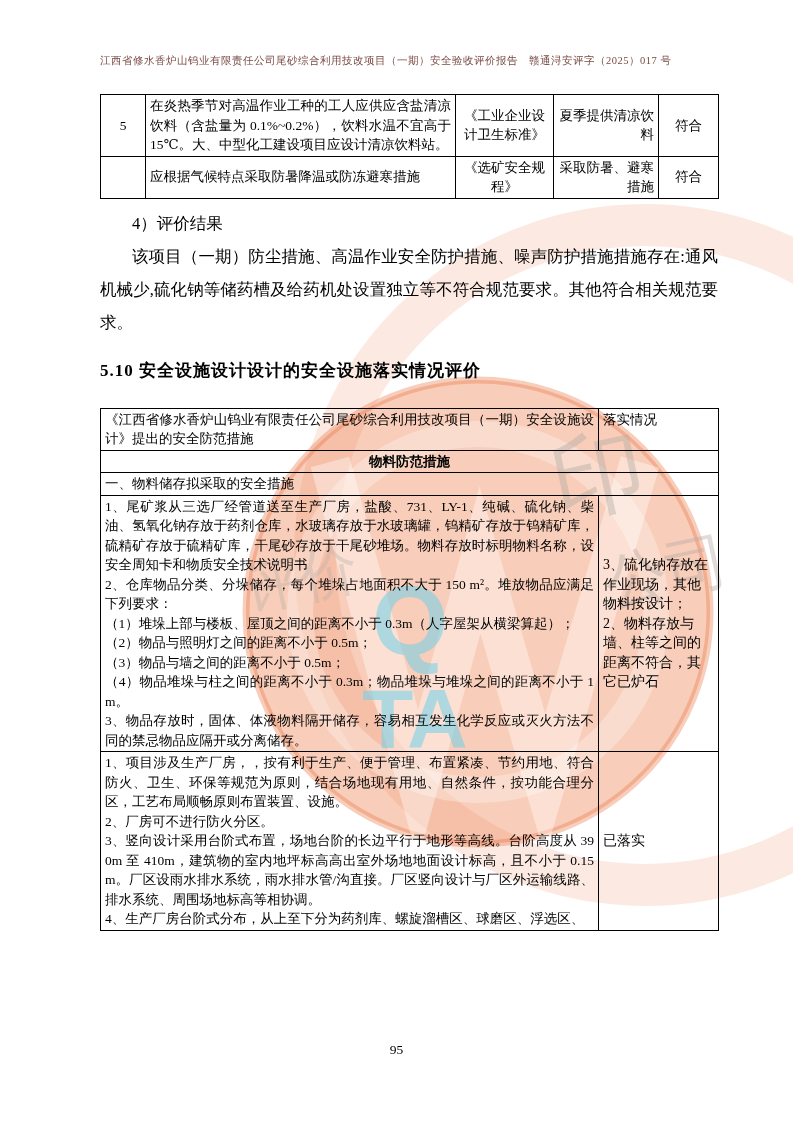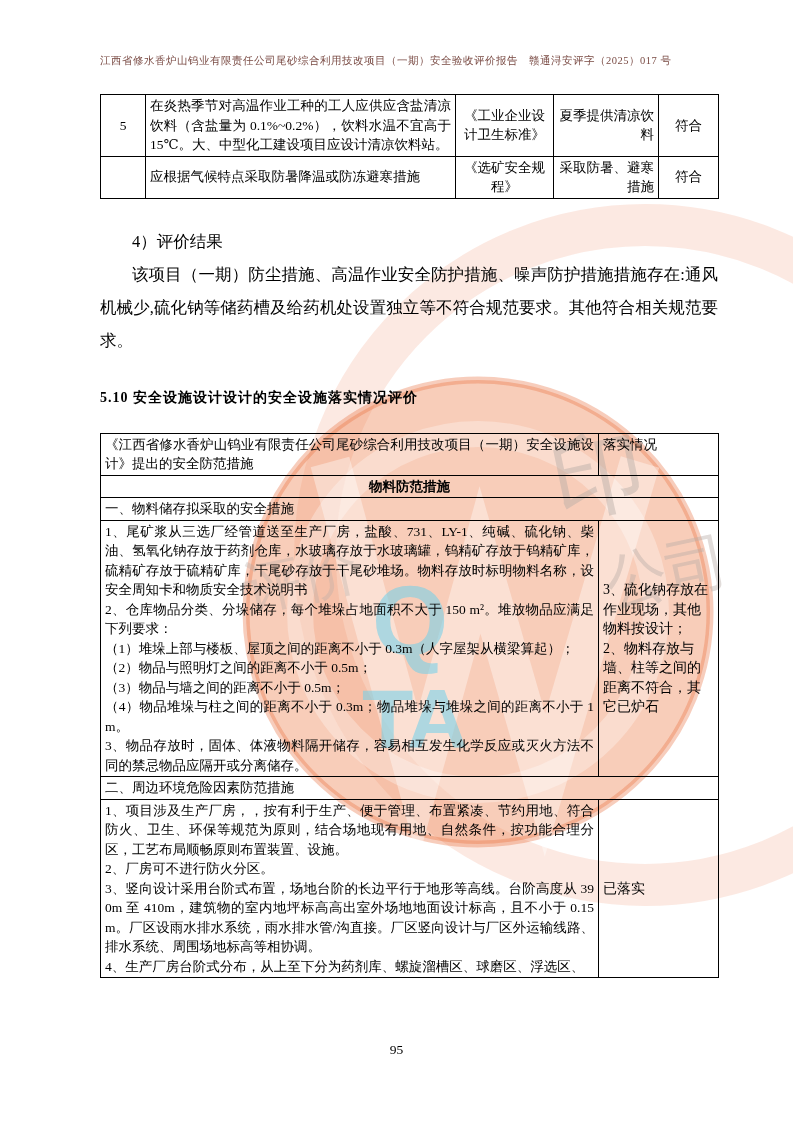--- a/index.html
+++ b/index.html
@@ -13,24 +13,24 @@
   }
   .content{width:618px;margin:0 75px 0 100px;}
   table{border-collapse:collapse;width:618px;table-layout:fixed;}
   td{border:1px solid #000;padding:1px 4px;font-size:13.5px;line-height:19.5px;
      vertical-align:middle;word-break:break-all;}
   .t-top{margin-top:26px;border:1.5px solid #000;}
   .t-top td{text-align:right;}
   .t-top .c-num{text-align:center;}
   .t-top .c-measure{text-align:justify;}
   .t-top .c-basis,.t-top .c-result{text-align:center;}
-  .para-block{font-size:16.5px;line-height:33px;text-align:justify;margin-top:26px;}
+  .para-block{font-size:16.5px;line-height:33px;text-align:justify;margin-top:8px;}
   .para-block .item-title{text-indent:32px;}
   .para-block .para{text-indent:32px;}
-  .sec-heading{font-size:14px;font-weight:bold;margin-top:32px;letter-spacing:1px;}
+  .sec-heading{font-size:17px;font-weight:bold;margin-top:20px;letter-spacing:1px;}
   .tbl-caption{font-size:15px;font-weight:bold;text-align:center;margin-top:14px;letter-spacing:1px;}
   .t-check{margin-top:26px;border:1.5px solid #000;}
   .t-check .c-status-h{font-weight:normal;vertical-align:top;}
   .t-check .c-measure-h{vertical-align:top;text-align:justify;}
   .t-check .c-group{font-weight:bold;text-align:center;}
   .t-check .c-section{font-weight:normal;text-align:left;}
   .t-check .c-body{white-space:pre-line;text-align:justify;vertical-align:top;}
   .t-check .c-status{white-space:pre-line;vertical-align:middle;font-size:14px;}
   .t-check .c-status.top{vertical-align:top;}
   .page-number{
@@ -102,23 +102,20 @@
 2、仓库物品分类、分垛储存，每个堆垛占地面积不大于 150 m²。堆放物品应满足下列要求：
 （1）堆垛上部与楼板、屋顶之间的距离不小于 0.3m（人字屋架从横梁算起）；
 （2）物品与照明灯之间的距离不小于 0.5m；
 （3）物品与墙之间的距离不小于 0.5m；
 （4）物品堆垛与柱之间的距离不小于 0.3m；物品堆垛与堆垛之间的距离不小于 1m。
 3、物品存放时，固体、体液物料隔开储存，容易相互发生化学反应或灭火方法不同的禁忌物品应隔开或分离储存。</td>
       <td class="c-status">3、硫化钠存放在作业现场，其他物料按设计；
 2、物料存放与墙、柱等之间的距离不符合，其它已炉石</td>
     </tr>
     <tr>
-      <td class="c-section" colspan="2">二、周边环境危险因素防范措施</td>
-    </tr>
-    <tr>
       <td class="c-body">1、项目涉及生产厂房，，按有利于生产、便于管理、布置紧凑、节约用地、符合防火、卫生、环保等规范为原则，结合场地现有用地、自然条件，按功能合理分区，工艺布局顺畅原则布置装置、设施。
 2、厂房可不进行防火分区。
 3、竖向设计采用台阶式布置，场地台阶的长边平行于地形等高线。台阶高度从 390m 至 410m，建筑物的室内地坪标高高出室外场地地面设计标高，且不小于 0.15m。厂区设雨水排水系统，雨水排水管/沟直接。厂区竖向设计与厂区外运输线路、排水系统、周围场地标高等相协调。
 4、生产厂房台阶式分布，从上至下分为药剂库、螺旋溜槽区、球磨区、浮选区、</td>
       <td class="c-status">已落实</td>
     </tr>
   </tbody>
     </table>
 
 </div>

